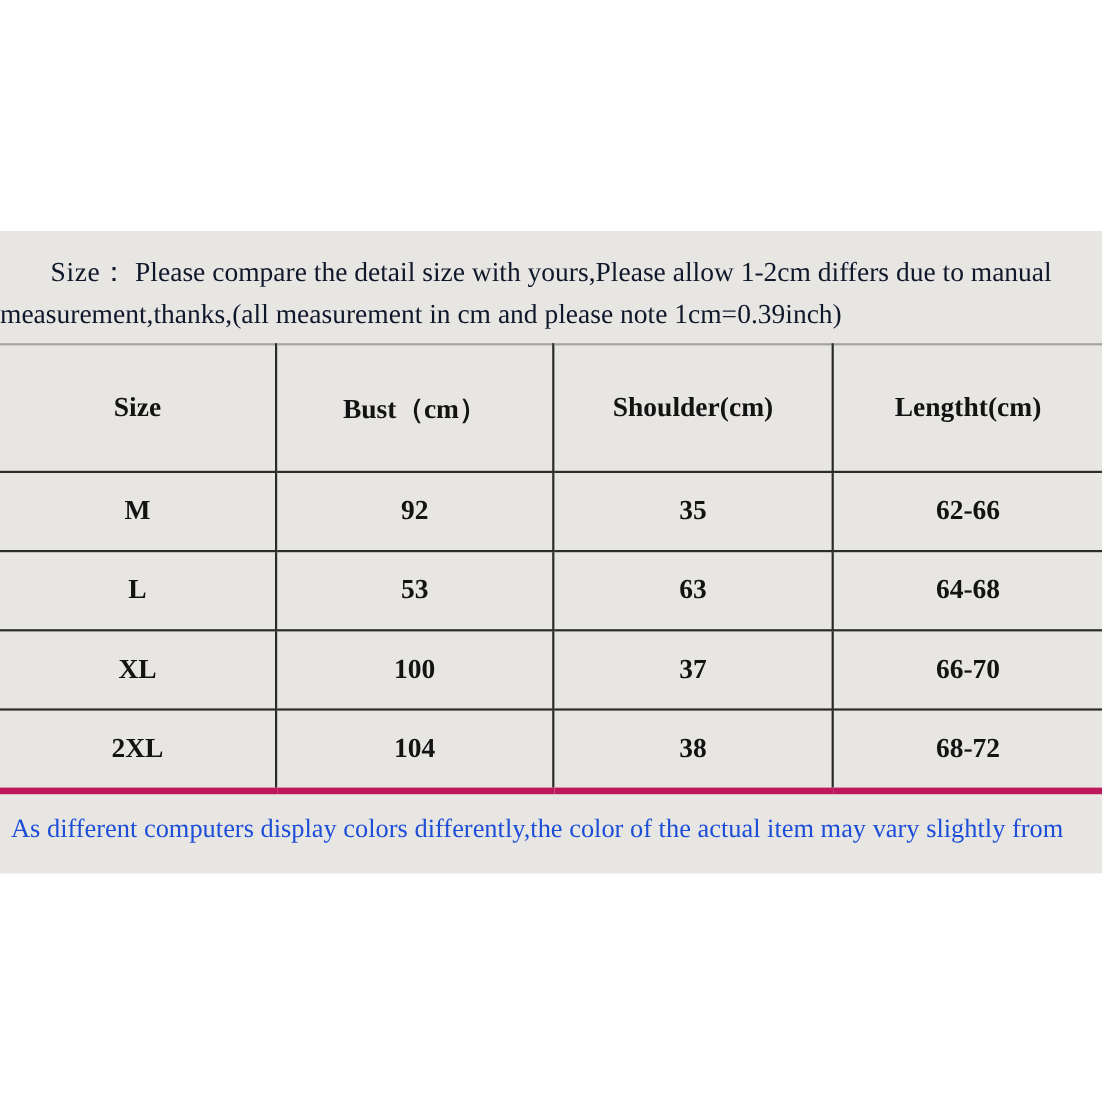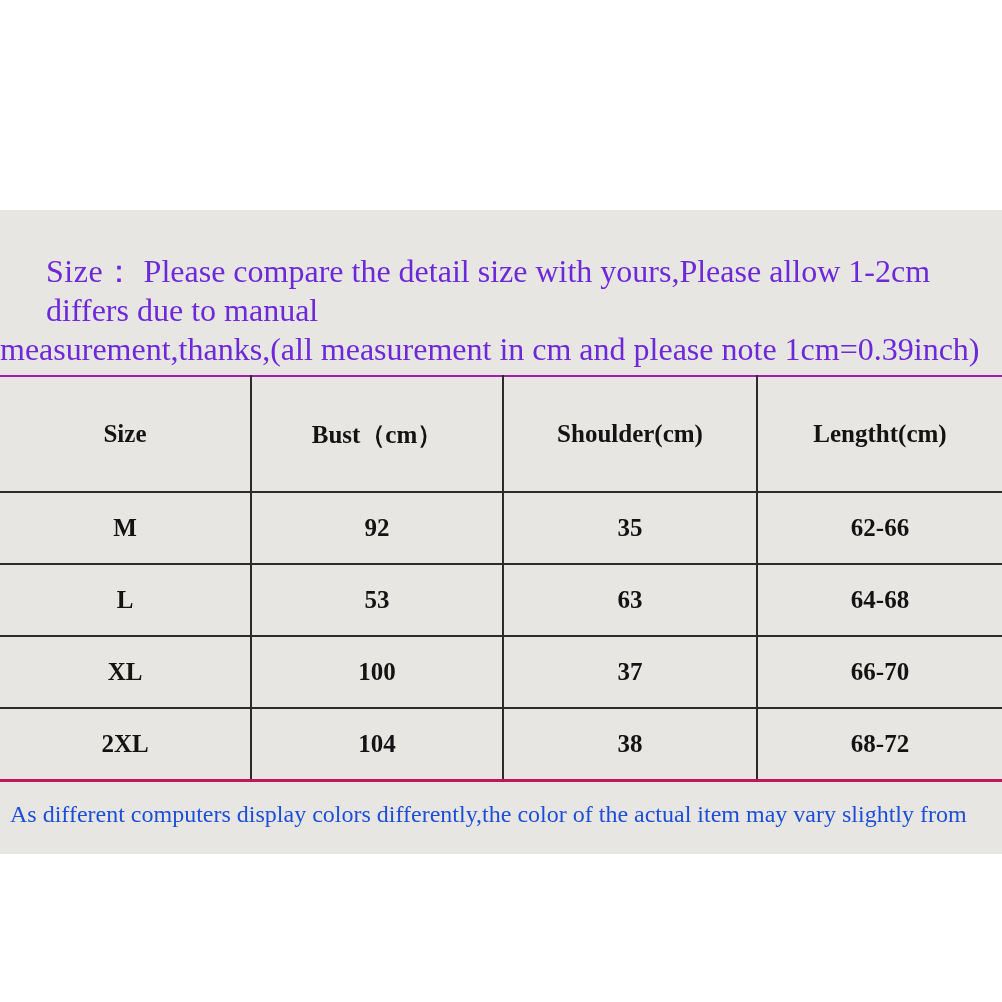--- a/index.html
+++ b/index.html
@@ -16,24 +16,23 @@
   }
   .sheet {
     position: absolute;
     left: 0;
     top: 210px;
     width: 1002px;
     background: #e8e6e3;
   }
   .note-top {
     padding: 18px 0 6px 0;
-    font-size: 32px;
+    font-size: 25px;
     line-height: 39px;
-    color: #6d28d9;
-    margin-top: 24px;
+    color: #0f172a;
   }
   .note-top .line1 {
     padding-left: 46px;
   }
   .note-top .line2 {
   }
   .note-top .size-label {
     letter-spacing: 0.5px;
   }
   table.size-table {
@@ -59,24 +58,24 @@
   }
   table.size-table tr.head th:first-child,
   table.size-table tr td:first-child {
     border-left: none;
   }
   table.size-table tr.head th:last-child,
   table.size-table tr td:last-child {
     border-right: none;
   }
   table.size-table tr.head th {
-    border-top: 2px solid #a21caf;
+    border-top: 2px solid #a3a3a3;
   }
   table.size-table tr.last td {
-    border-bottom: 3px solid #be185d;
+    border-bottom: 6px solid #be185d;
   }
   .col-size { width: 251px; }
   .col-bust { width: 252px; }
   .col-shoulder { width: 254px; }
   .col-length { width: 245px; }
   .note-bottom {
     padding: 14px 0 22px 0;
     font-size: 24px;
     line-height: 36px;
     color: #1d4ed8;

